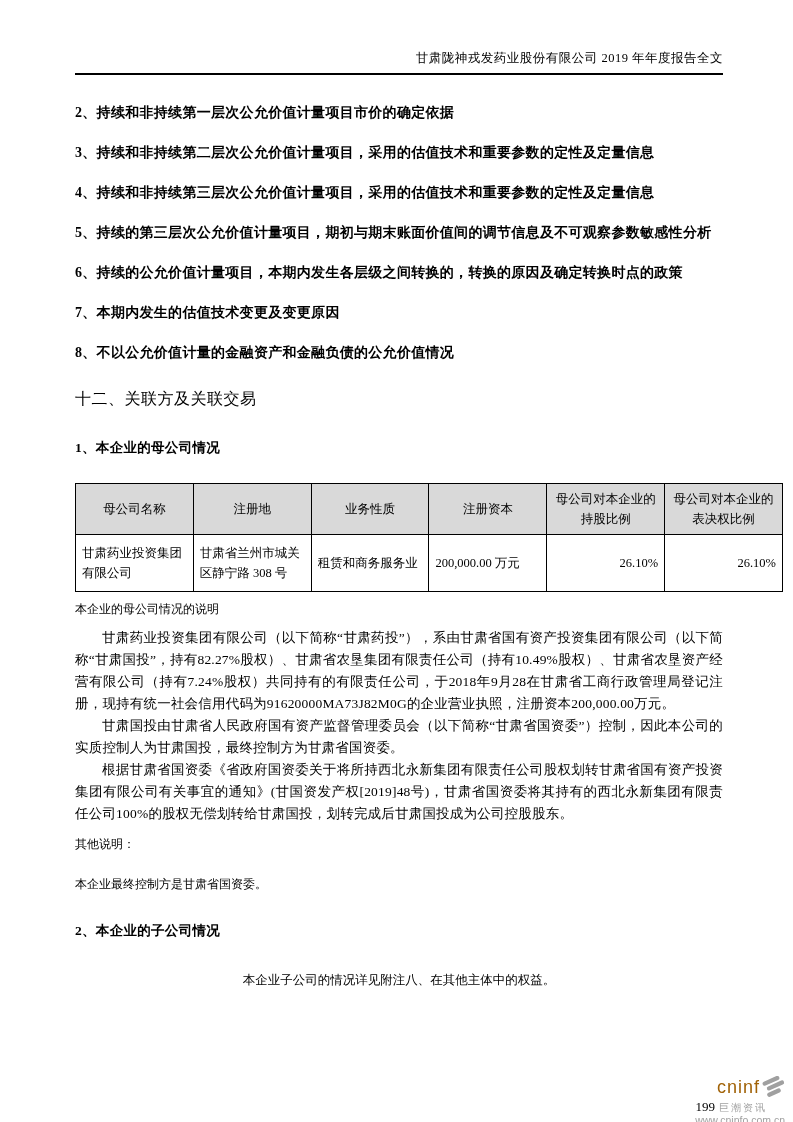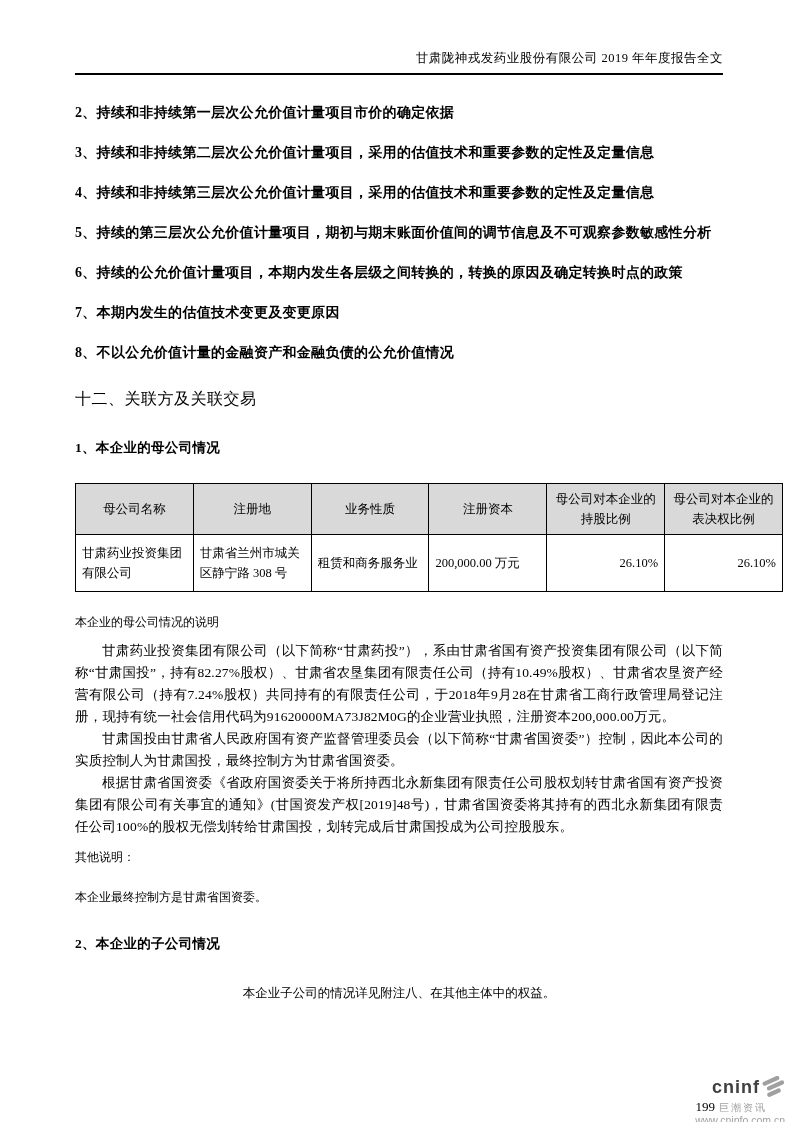--- a/index.html
+++ b/index.html
@@ -77,21 +77,21 @@
     text-align: center;
     height: 42px;
   }
   table.parent-table td {
     height: 48px;
   }
   td.cell-left  { text-align: left; }
   td.cell-right { text-align: right; }
   .note-caption {
     font-size: 12px;
-    margin-top: 22px;
+    margin-top: 9px;
     line-height: 17px;
   }
   .para {
     font-size: 13.5px;
     line-height: 22px;
     text-indent: 2em;
     text-align: justify;
     margin: 0;
     letter-spacing: 0.2px;
   }
@@ -126,23 +126,23 @@
     font-family: "Liberation Sans", "DejaVu Sans", sans-serif;
   }
   .cninfo-top {
     display: flex;
     align-items: center;
     justify-content: flex-end;
     gap: 2px;
   }
   .cninfo-brand {
     font-size: 18px;
-    font-weight: bold;
+    font-weight: normal;
     letter-spacing: 1px;
-    color: #404040;
+    color: #a16207;
   }
   .cninfo-cn {
     font-size: 10px;
     letter-spacing: 2px;
     margin-top: 1px;
     margin-right: 18px;
     color: #a0a0a0;
   }
   .cninfo-url {
     font-size: 10.5px;

